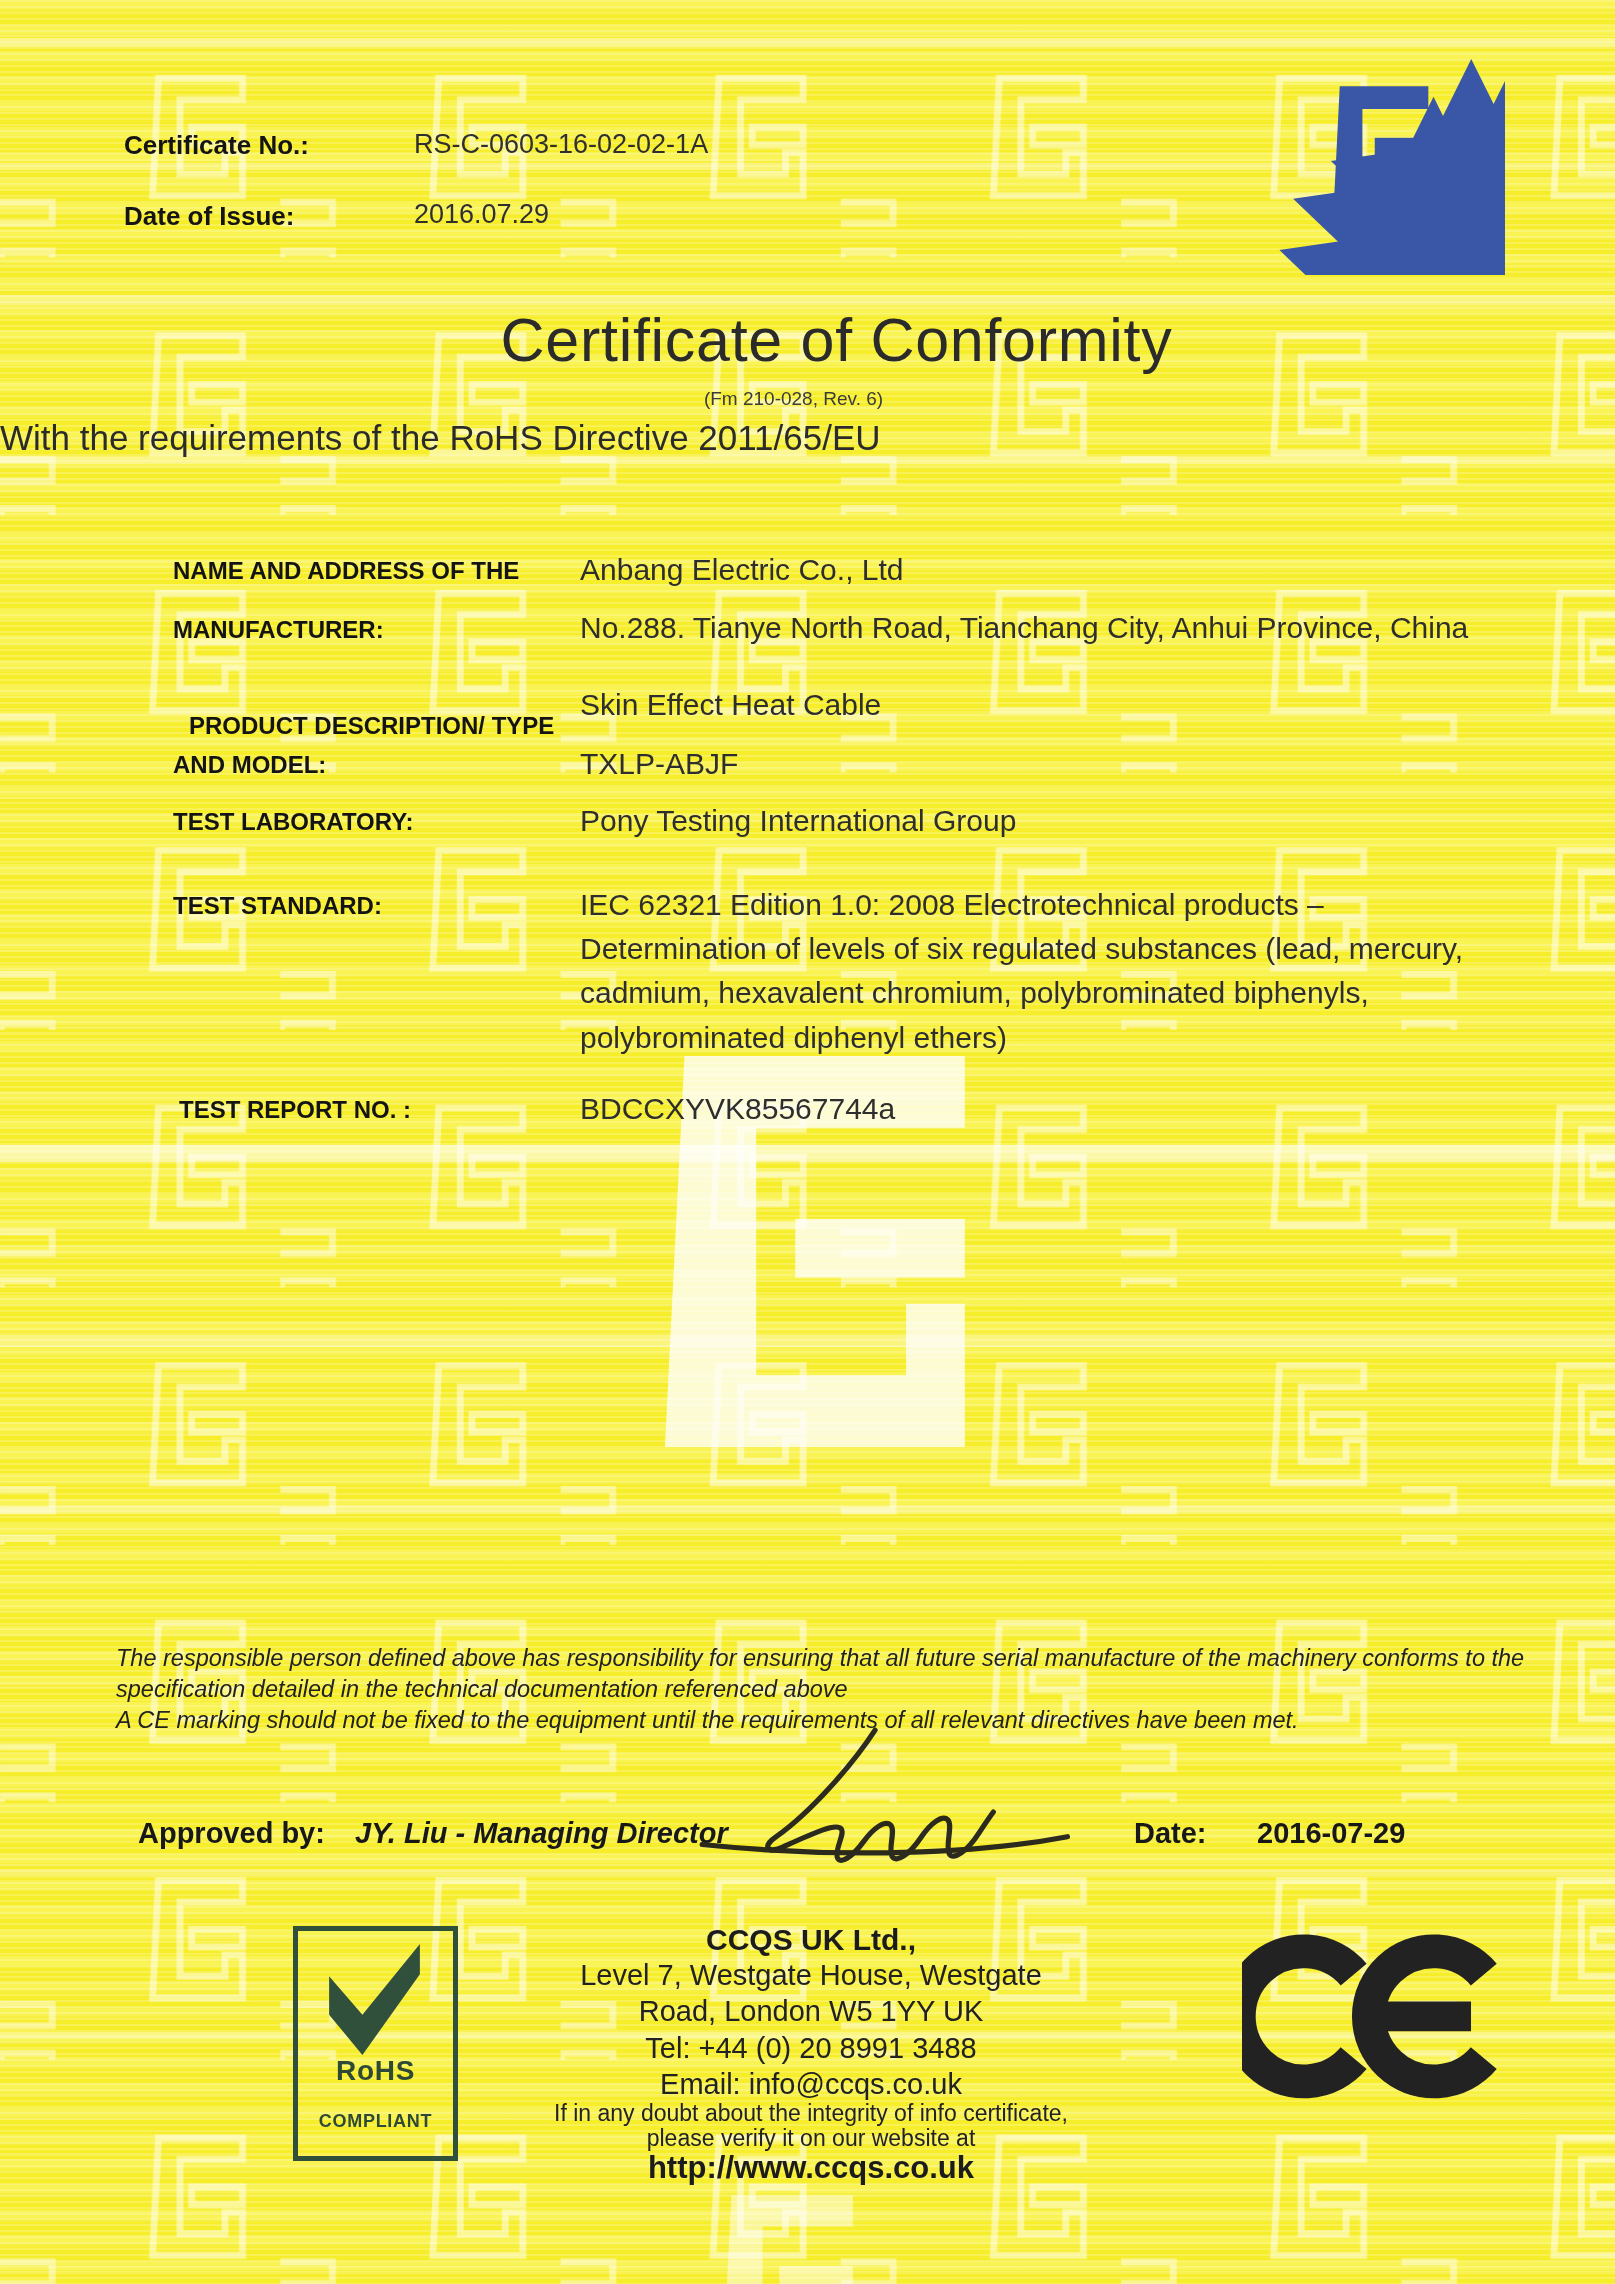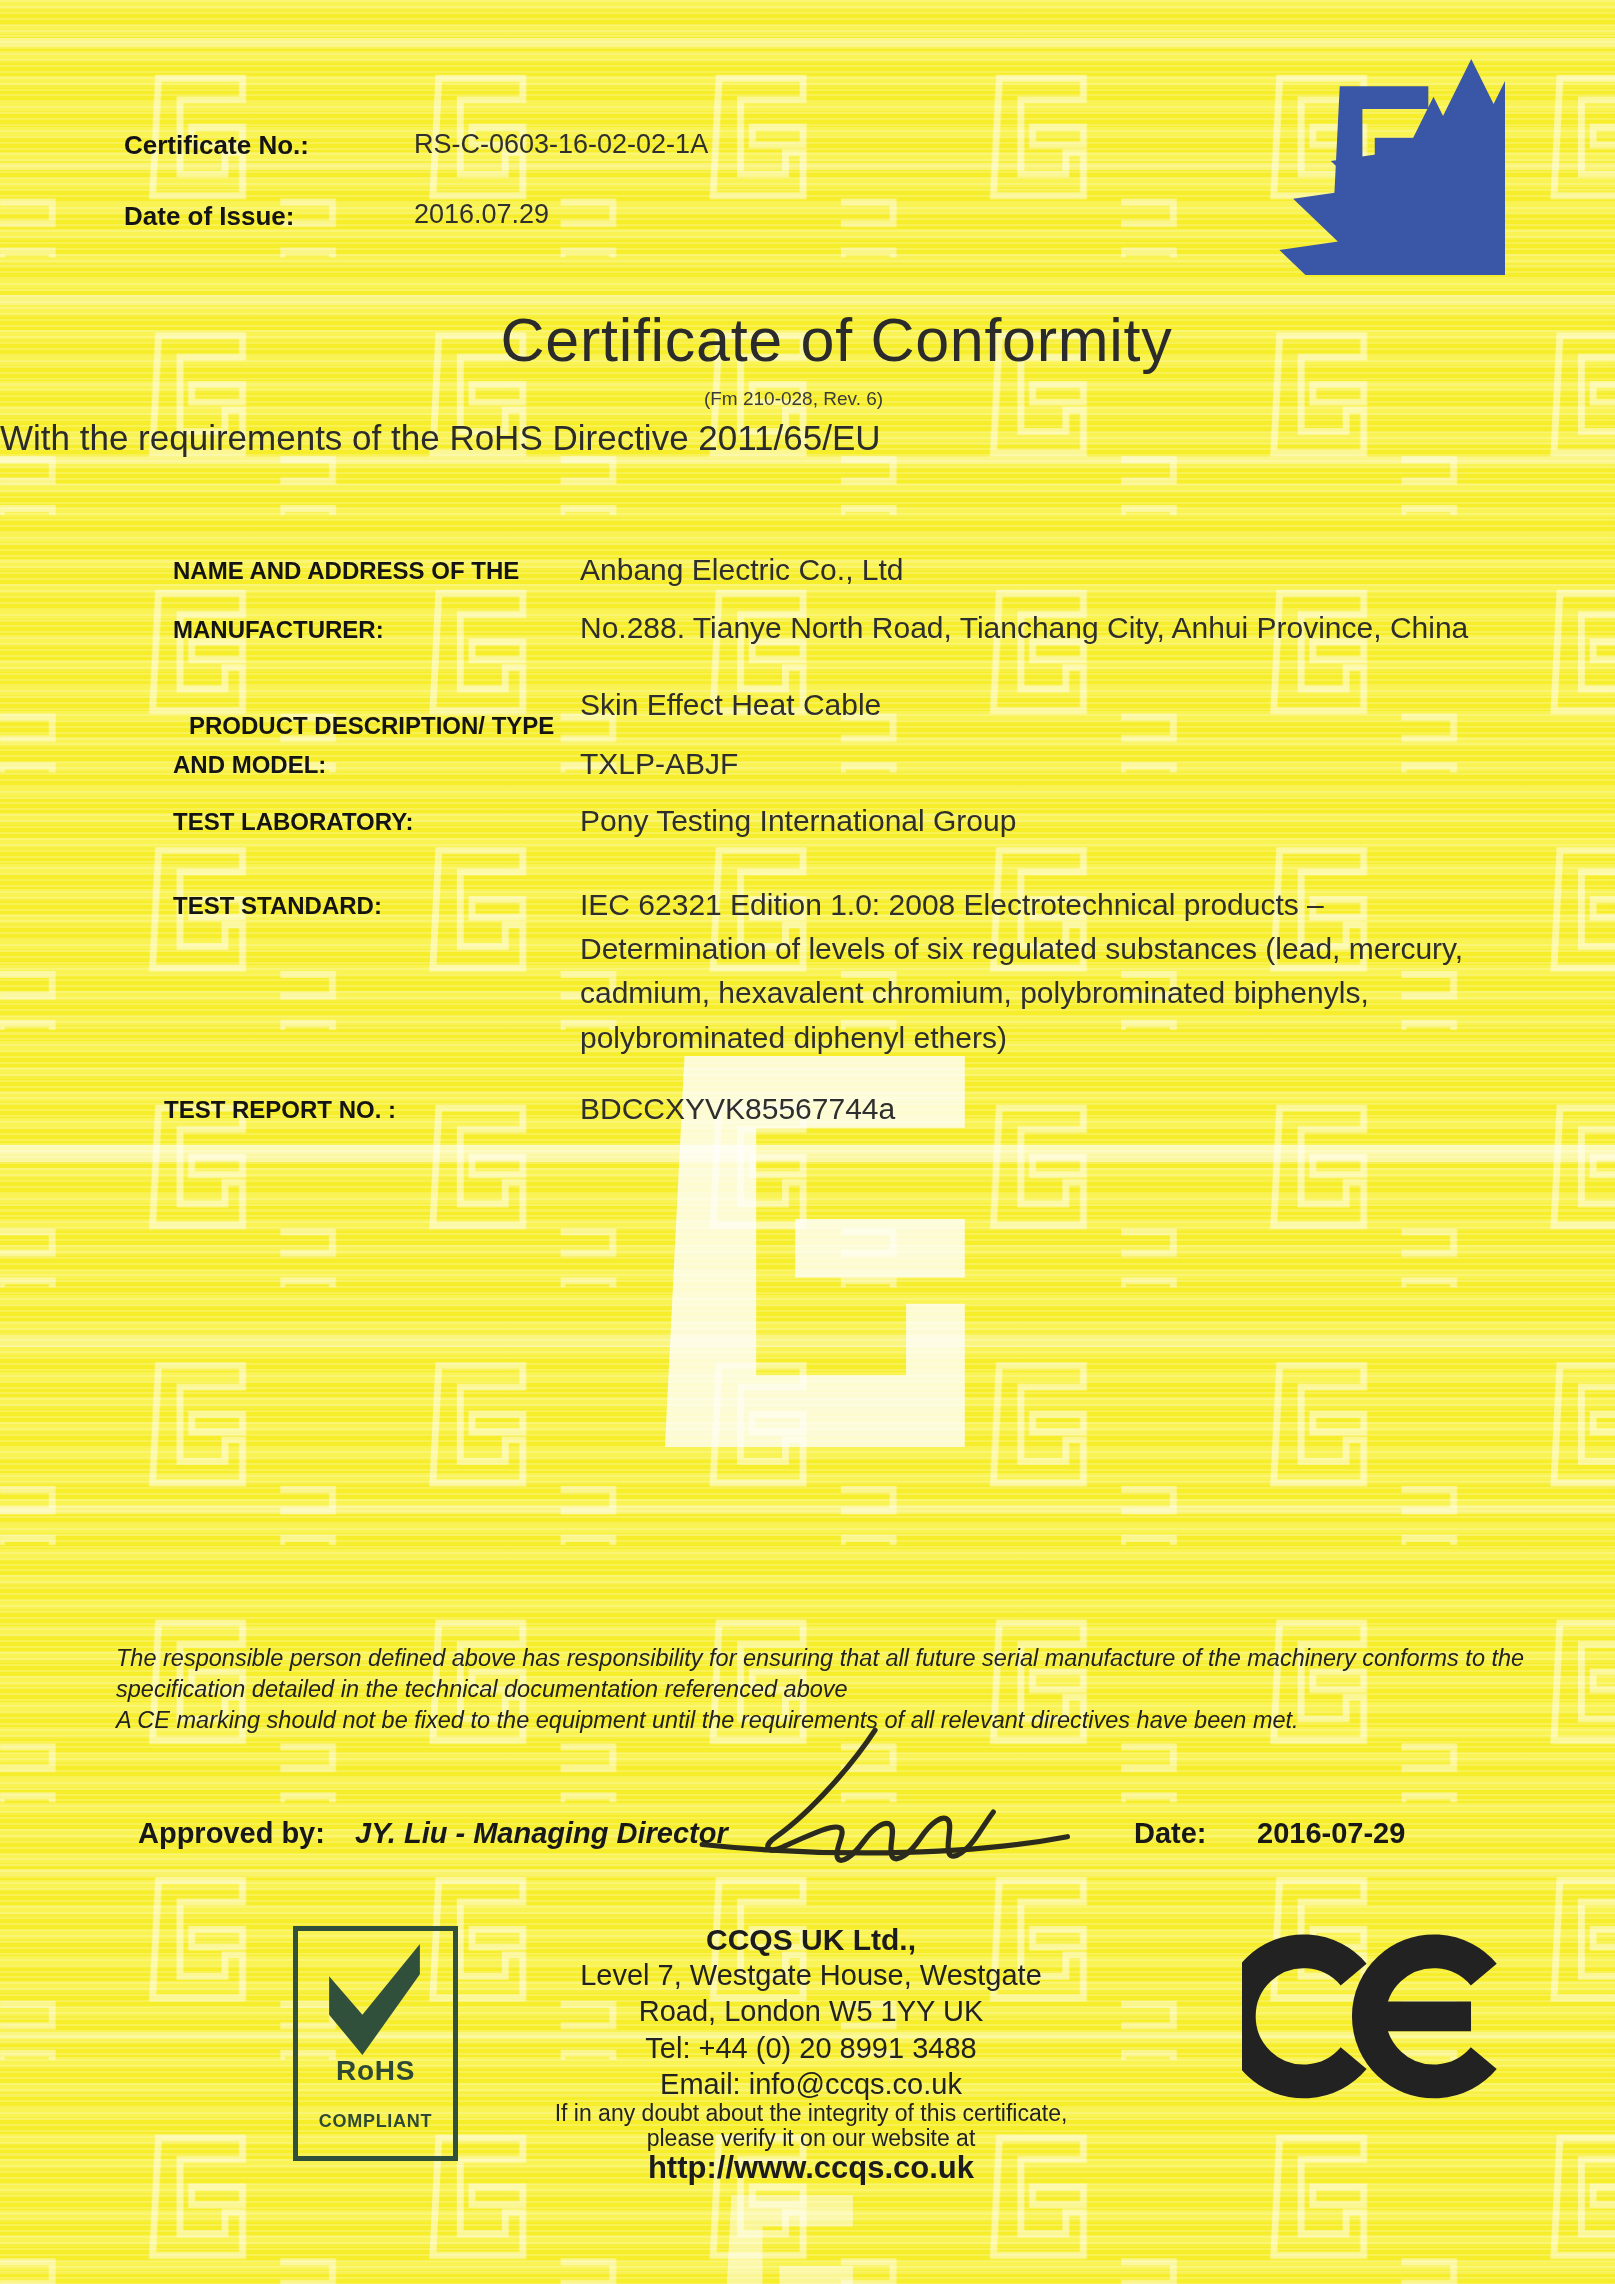--- a/index.html
+++ b/index.html
@@ -141,21 +141,21 @@
 
   <div class="abs f-label" style="left:173px;top:808px;">TEST LABORATORY:</div>
   <div class="abs f-value" style="left:580px;top:804px;">Pony Testing International Group</div>
 
   <div class="abs f-label" style="left:173px;top:892px;">TEST STANDARD:</div>
   <div class="abs f-value" style="left:580px;top:888px;">IEC 62321 Edition 1.0: 2008 Electrotechnical products –</div>
   <div class="abs f-value" style="left:580px;top:932px;">Determination of levels of six regulated substances (lead, mercury,</div>
   <div class="abs f-value" style="left:580px;top:976px;">cadmium, hexavalent chromium, polybrominated biphenyls,</div>
   <div class="abs f-value" style="left:580px;top:1021px;">polybrominated diphenyl ethers)</div>
 
-  <div class="abs f-label" style="left:164px;top:1096px;">TEST REPORT NO. :</div>
+  <div class="abs f-label" style="left:179px;top:1096px;">TEST REPORT NO. :</div>
   <div class="abs f-value" style="left:580px;top:1092px;">BDCCXYVK85567744a</div>
 
   <div class="stmt" style="top:1643px;">The responsible person defined above has responsibility for ensuring that all future serial manufacture of the machinery conforms to the specification detailed in the technical documentation referenced above</div>
   <div class="stmt" style="top:1705px;">A CE marking should not be fixed to the equipment until the requirements of all relevant directives have been met.</div>
 
   <div class="abs appr" style="left:138px;top:1817px;">Approved by:</div>
   <div class="abs appr appr-name" style="left:355px;top:1817px;">JY. Liu - Managing Director</div>
   <svg class="abs" style="left:678px;top:1721px;" width="424" height="156" viewBox="0 0 650 240" xmlns="http://www.w3.org/2000/svg">
     <g fill="none" stroke="#1a1a1a" stroke-width="8" stroke-linecap="round" opacity="0.92">
       <path d="M302,14 C268,66 204,140 150,178 C128,193 136,205 160,194 C204,174 242,156 250,166 C256,174 240,196 244,210 C248,222 268,208 284,186 C300,164 318,152 326,160 C334,168 322,196 328,208 C334,220 356,204 372,180 C388,156 406,144 414,152 C422,160 410,192 416,204 C422,216 444,200 462,172 C470,160 478,148 484,140"></path>
@@ -171,21 +171,21 @@
     </svg>
     <div class="rohs-title">RoHS</div>
     <div class="rohs-sub">COMPLIANT</div>
   </div>
 
   <div class="foot foot-name" style="top:1923px;">CCQS UK Ltd.,</div>
   <div class="foot foot-line" style="top:1959px;">Level 7, Westgate House, Westgate</div>
   <div class="foot foot-line" style="top:1995px;">Road, London W5 1YY UK</div>
   <div class="foot foot-line" style="top:2032px;">Tel: +44 (0) 20 8991 3488</div>
   <div class="foot foot-line" style="top:2068px;">Email: info@ccqs.co.uk</div>
-  <div class="foot foot-note" style="top:2100px;">If in any doubt about the integrity of this certificate,</div>
+  <div class="foot foot-note" style="top:2100px;">If in any doubt about the integrity of info certificate,</div>
   <div class="foot foot-note" style="top:2125px;">please verify it on our website at</div>
   <div class="foot foot-web" style="top:2150px;">http://www.ccqs.co.uk</div>
 
   <svg class="abs" style="left:1242px;top:1922px;" width="257" height="192" viewBox="0 0 395 295" xmlns="http://www.w3.org/2000/svg">
     <g fill="none" stroke="#222222" stroke-width="52">
       <path d="M171.6,80.7 A100,100 0 1 0 171.6,209.3"></path>
       <path d="M371.6,80.7 A100,100 0 1 0 371.6,209.3"></path>
       <path d="M215,145 H352" stroke-width="46"></path>
     </g>
   </svg>

